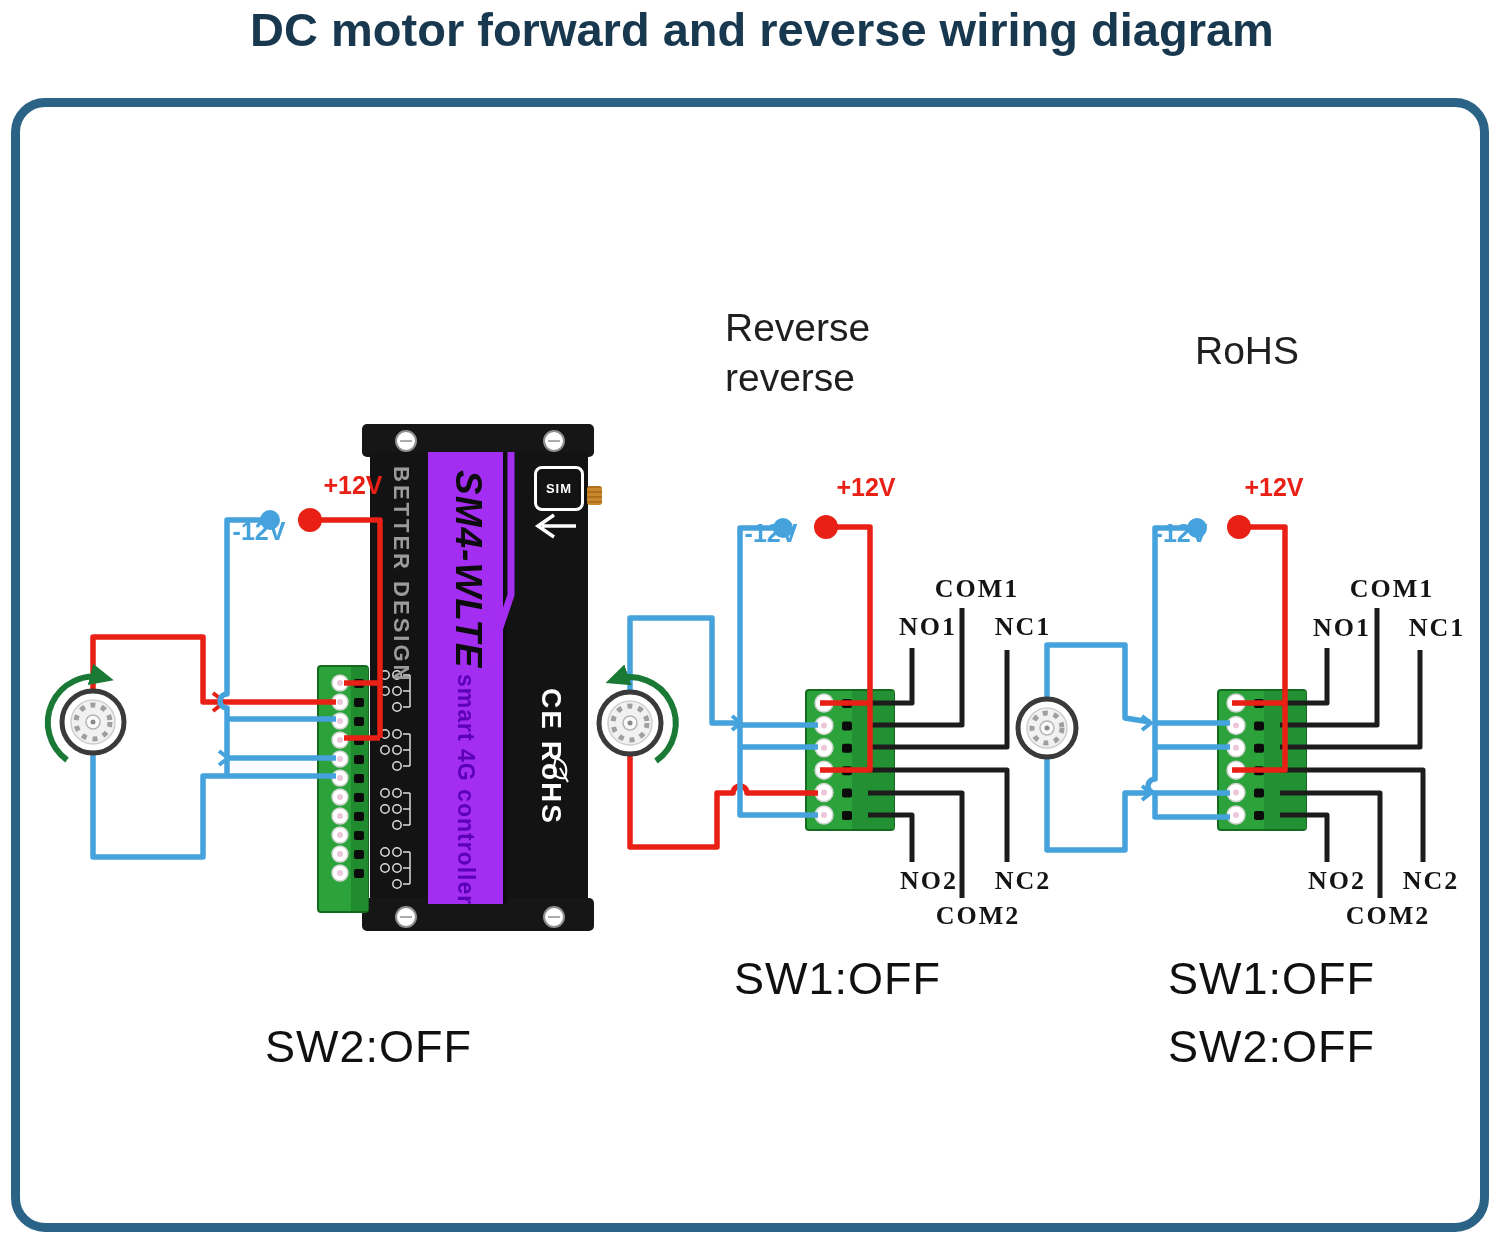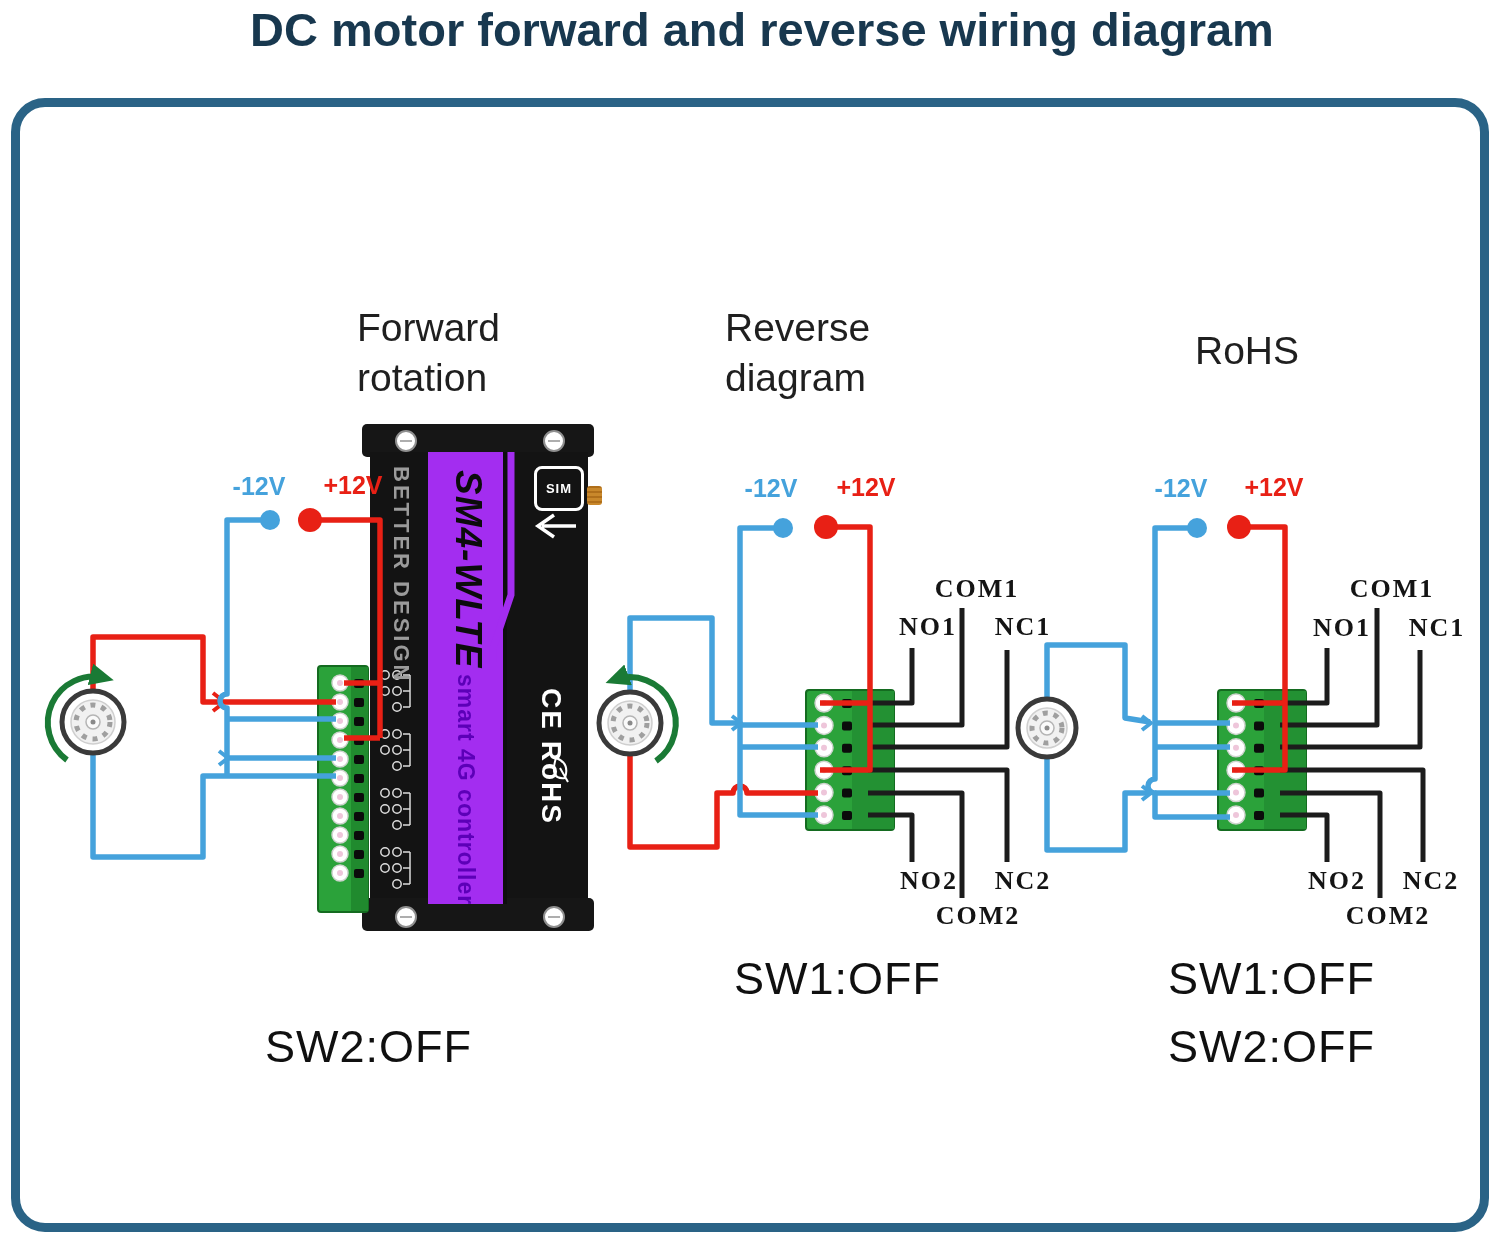--- a/index.html
+++ b/index.html
@@ -10,21 +10,21 @@
   body{font-family:"Liberation Sans", sans-serif;}
   .stage{position:relative;width:1500px;height:1242px;overflow:hidden;background:#fff;}
   .title{position:absolute;left:0;top:2px;width:100%;text-align:center;
          font-size:47px;font-weight:800;color:var(--title);letter-spacing:0px;}
   .panel{position:absolute;left:11px;top:98px;width:1478px;height:1134px;
          border:9px solid var(--border);border-radius:34px;box-sizing:border-box;background:#fff;}
   .lbl{position:absolute;white-space:pre;padding-left:12px;}
   .header{font-size:39px;color:#1f1f1f;line-height:50px;white-space:normal;}
   .sw{font-size:45px;color:#101010;letter-spacing:1px;}
   .pwr{font-size:25px;font-weight:bold;width:84px;text-align:center;}
-  .pwr.neg{color:var(--blue);}
+  .pwr.neg{color:var(--blue);margin-top:45px;}
   .pwr.pos{color:var(--red);}
   .relay{font-size:26px;font-weight:bold;color:#141414;letter-spacing:2px;width:100px;text-align:center;font-family:Liberation Serif, serif;}
   
   .dev{position:absolute;background:#131313;}
   .flange{border-radius:5px;background:#161616;}
   .hole{position:absolute;width:22px;height:22px;border-radius:50%;background:#fff;border:2px solid #8f8f8f;box-sizing:border-box;}
   .hole::after{content:"";position:absolute;left:3px;top:8px;width:12px;height:2px;background:#aeaeae;}
   .stripe{position:absolute;left:428px;top:452px;width:75px;height:452px;background:var(--purple);border-right:4px solid #0e0e0e;}
   .rot{transform:rotate(90deg);transform-origin:0 0;position:absolute;white-space:pre;}
   .brand{font-size:22px;font-weight:bold;letter-spacing:3px;color:#9b9b9b;width:215px;}
@@ -40,22 +40,21 @@
   .txt{z-index:6;}
 </style>
 </head>
 <body>
 
 <div class="stage">
 
   <div class="title txt lbl" style="left:0">DC motor forward and reverse wiring diagram</div>
   <div class="panel"></div>
 
-  <div class="lbl header txt" style="left:345px;top:303px;width:200px">Forward rotation</div>
-  <div class="lbl header txt" style="left:713px;top:303px;width:200px">Reverse diagram</div>
+  <div class="lbl header txt" style="left:713px;top:303px;width:200px">Reverse reverse</div>
   <div class="lbl header txt" style="left:1183px;top:326px;width:140px">RoHS</div>
 
   <div class="dev flange" style="left:362px;top:424px;width:232px;height:33px"></div>
   <div class="hole" style="left:395px;top:430px"></div>
   <div class="hole" style="left:543px;top:430px"></div>
   <div class="dev" style="left:370px;top:452px;width:218px;height:452px"></div>
   <div class="dev flange" style="left:362px;top:898px;width:232px;height:33px"></div>
   <div class="hole" style="left:395px;top:906px"></div>
   <div class="hole" style="left:543px;top:906px"></div>
   <div class="stripe"></div>

